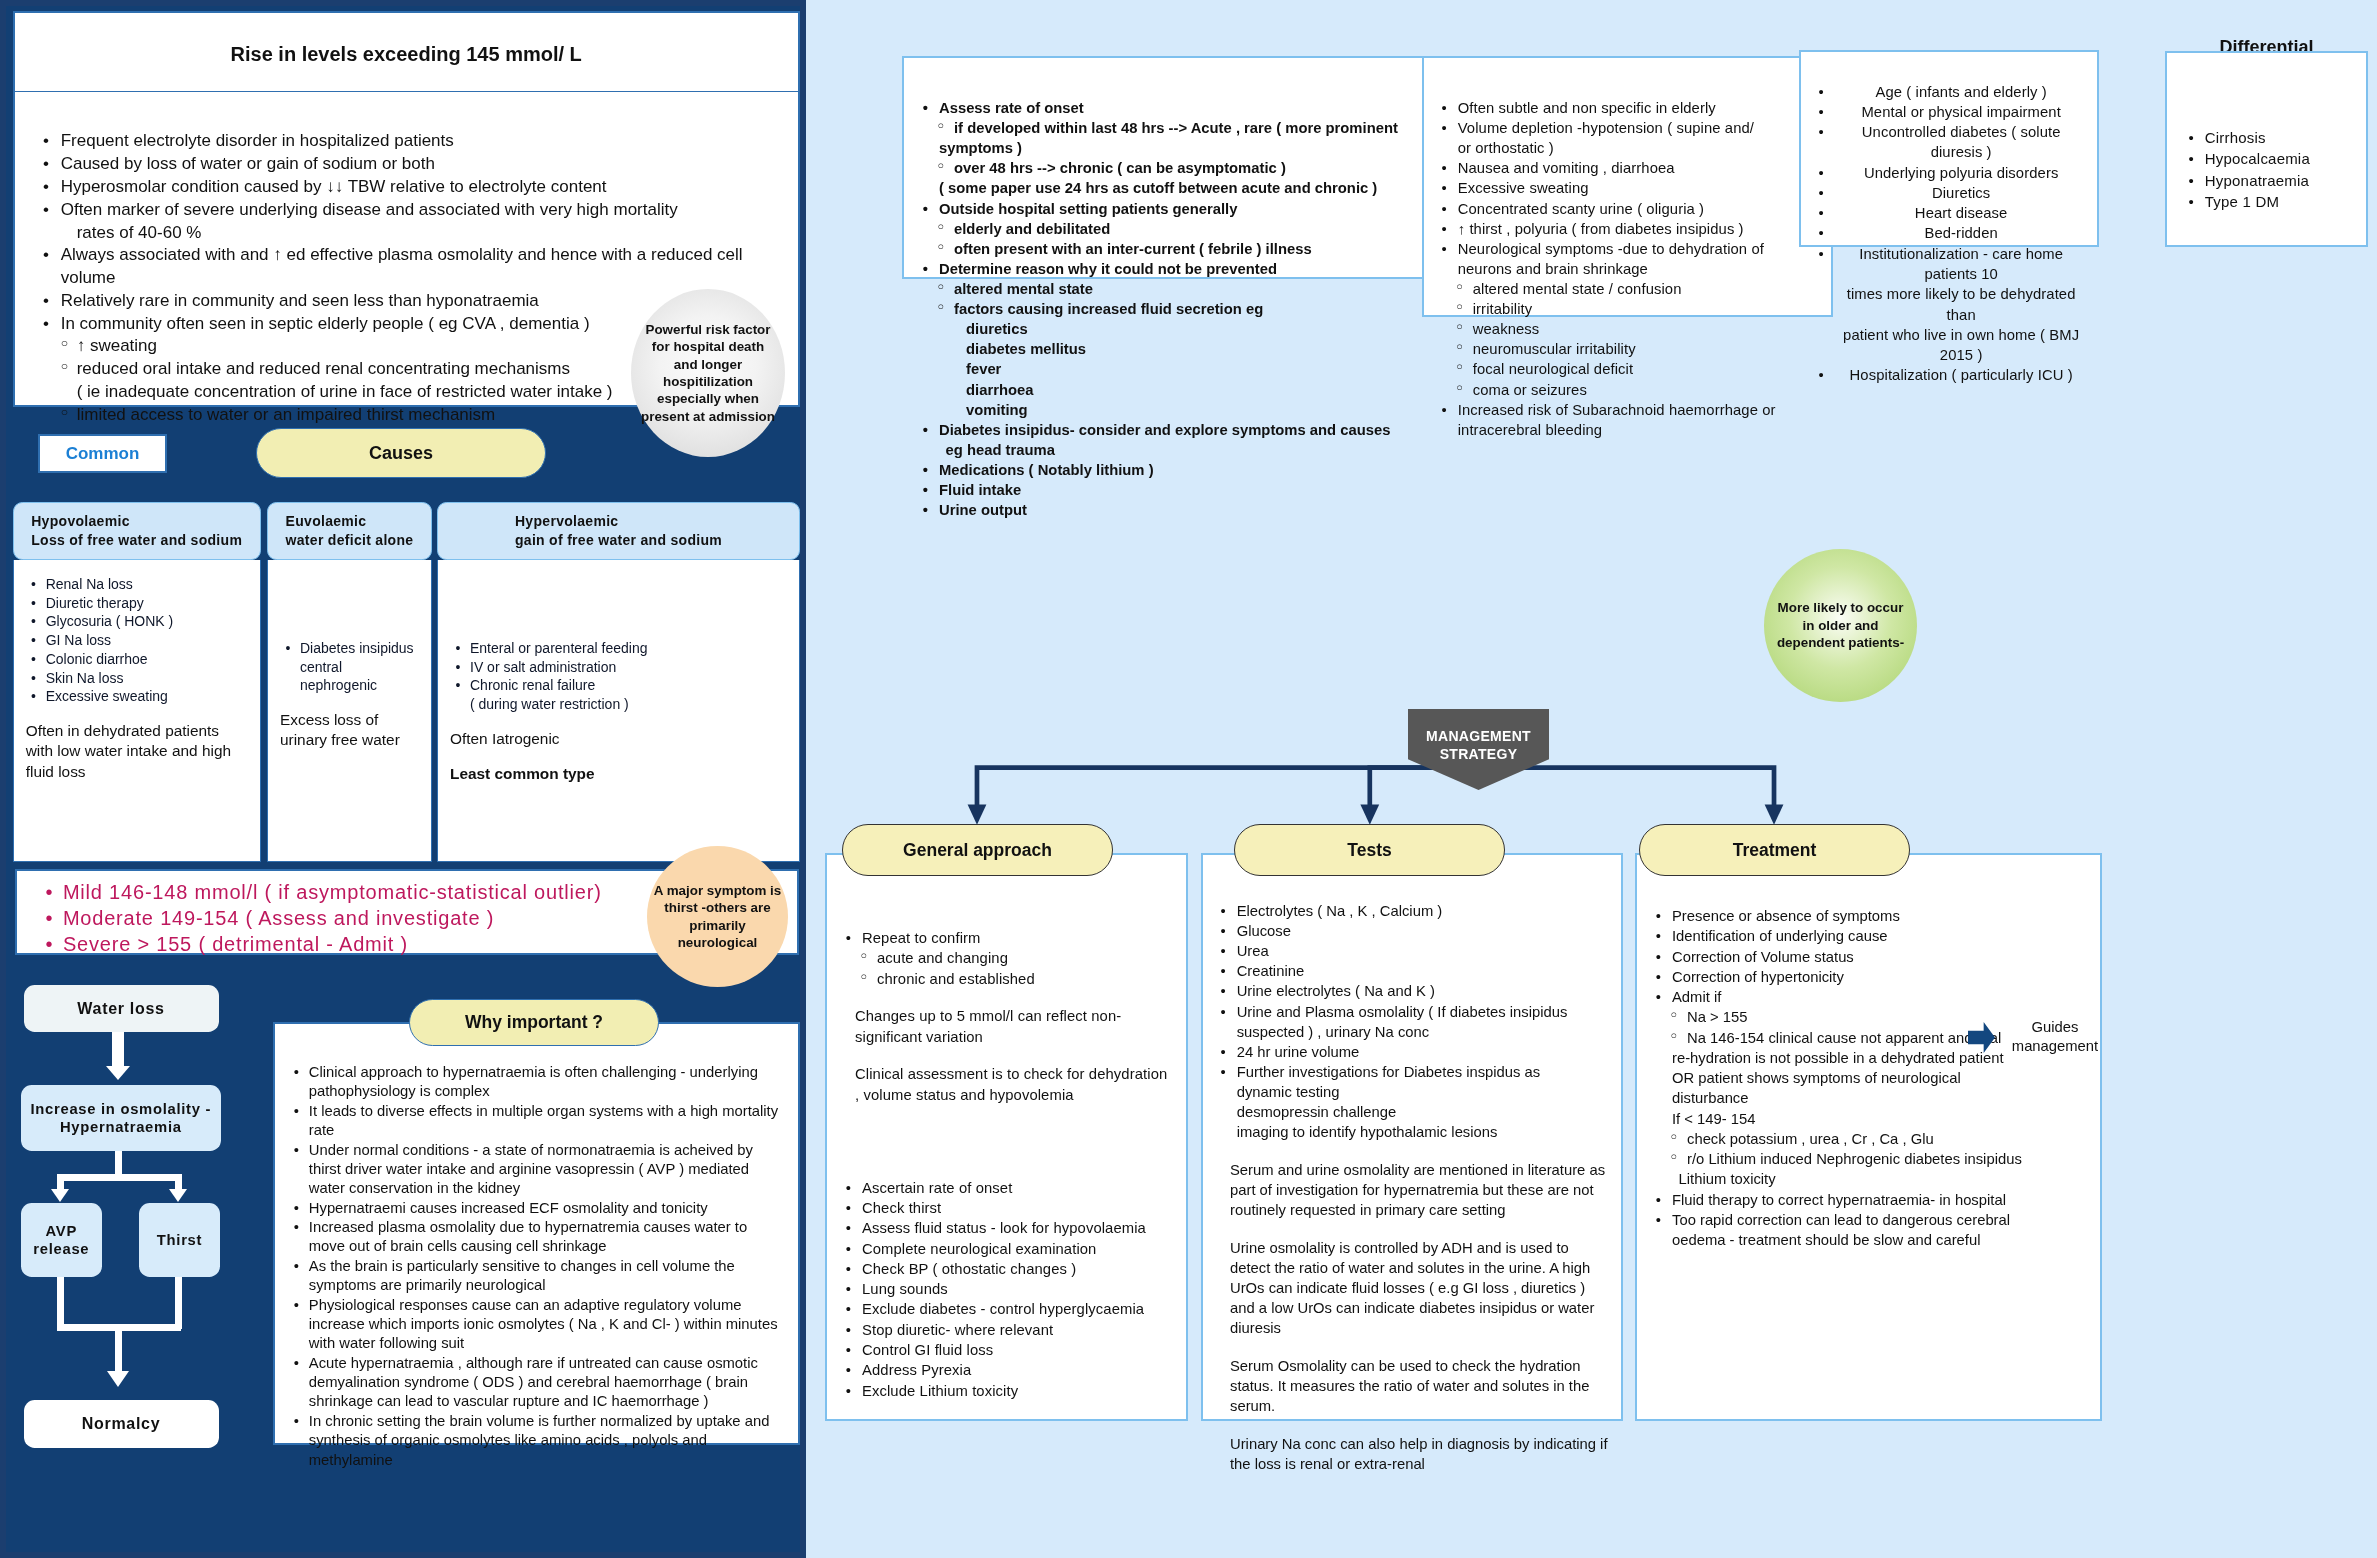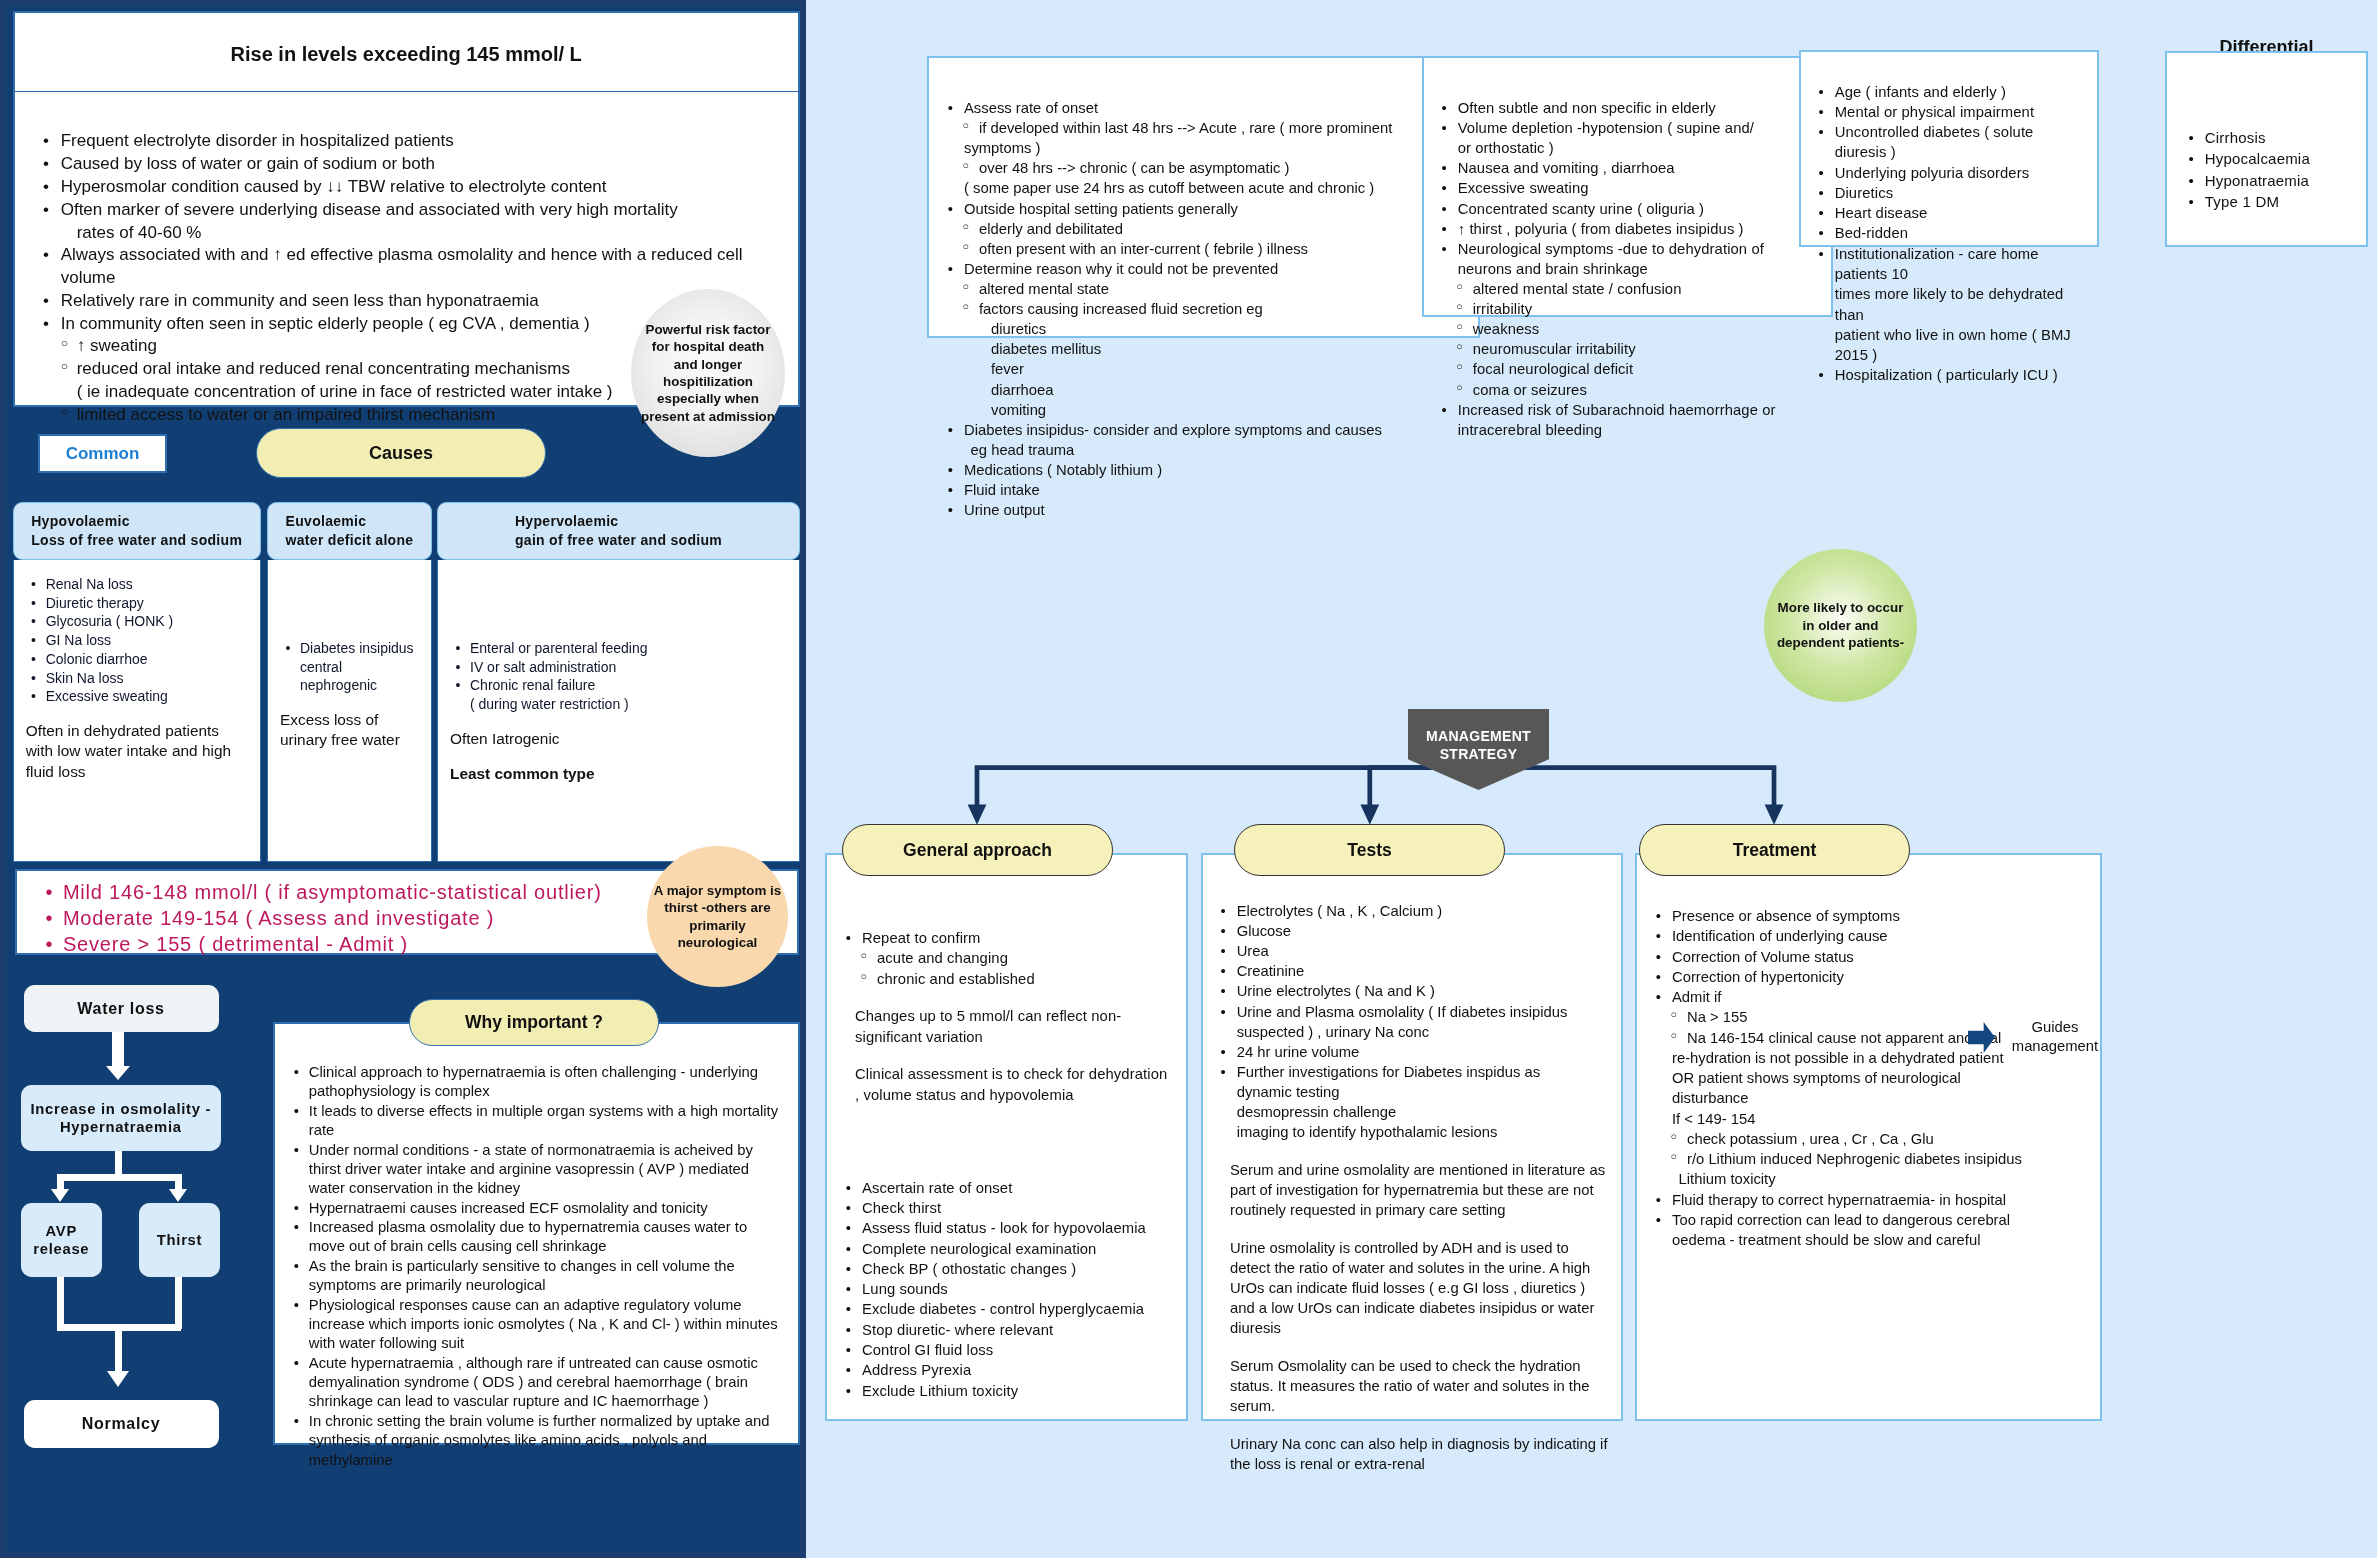--- a/index.html
+++ b/index.html
@@ -136,25 +136,25 @@
   .info-card li.b2::before { content: "○"; position: absolute; left: 21.5px; font-size: 0.72em; }
   .info-card li.b3 { padding-left: 50px; }
   .info-card li.b3::before { content: ""; }
   .info-card li.cont { padding-left: 23px; }
   .info-card li.cont::before { content: ""; }
   .info-card li.cont2 { padding-left: 29.6px; }
   .info-card li.cont2::before { content: ""; }
   .info-card p { color: #111; }
 
   
-  #card-history { left: 927px; top: 56px; width: 553px; height: 282px; }
+  #card-history { left: 902px; top: 56px; width: 553px; height: 223px; font-weight: bold; }
   #card-history ul { padding: 40px 10.7px 0 12px; font-size: 14.8px; line-height: 1.36; }
   #card-clinical { left: 1422px; top: 56px; width: 411px; height: 261px; }
   #card-clinical ul { padding: 40px 9.4px 0 10.7px; font-size: 14.8px; line-height: 1.36; letter-spacing: 0.1px; }
-  #card-risk { left: 1799px; top: 50px; width: 300px; height: 197px; }
+  #card-risk { left: 1799px; top: 50px; width: 300px; height: 197px; text-align: center; }
   #card-risk ul { padding: 29.6px 9.4px 0 10.7px; font-size: 14.8px; line-height: 1.37; letter-spacing: 0.1px; }
   #card-diff { left: 2165px; top: 51px; width: 203px; height: 196px; }
   #card-diff ul { padding: 74px 8px 0 14.8px; font-size: 15px; line-height: 1.42; letter-spacing: 0.2px; }
 
   
   #mgmt-chev {
     position: absolute; left: 1408px; top: 709px; width: 141px; height: 81px;
     background: #575757; color: #ffffff; text-align: center;
     font-weight: bold; font-size: 14px; line-height: 1.25; letter-spacing: 0.3px;
     padding-top: 19px;

